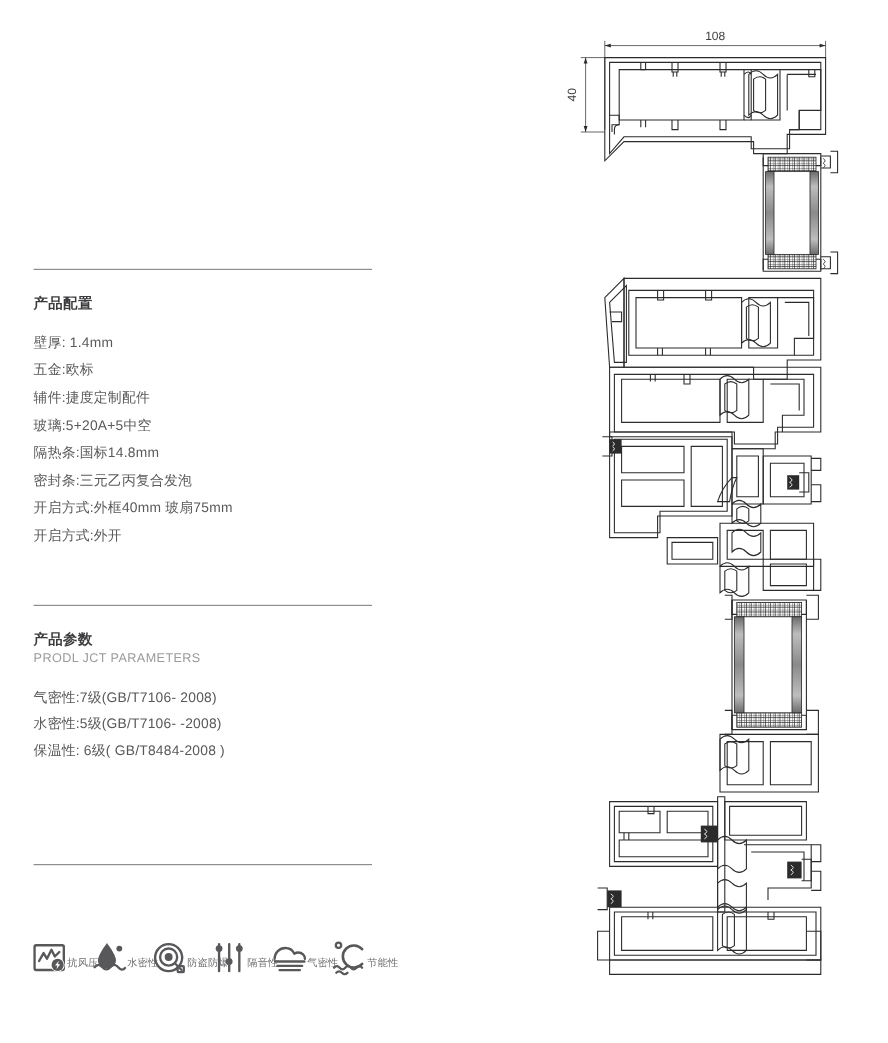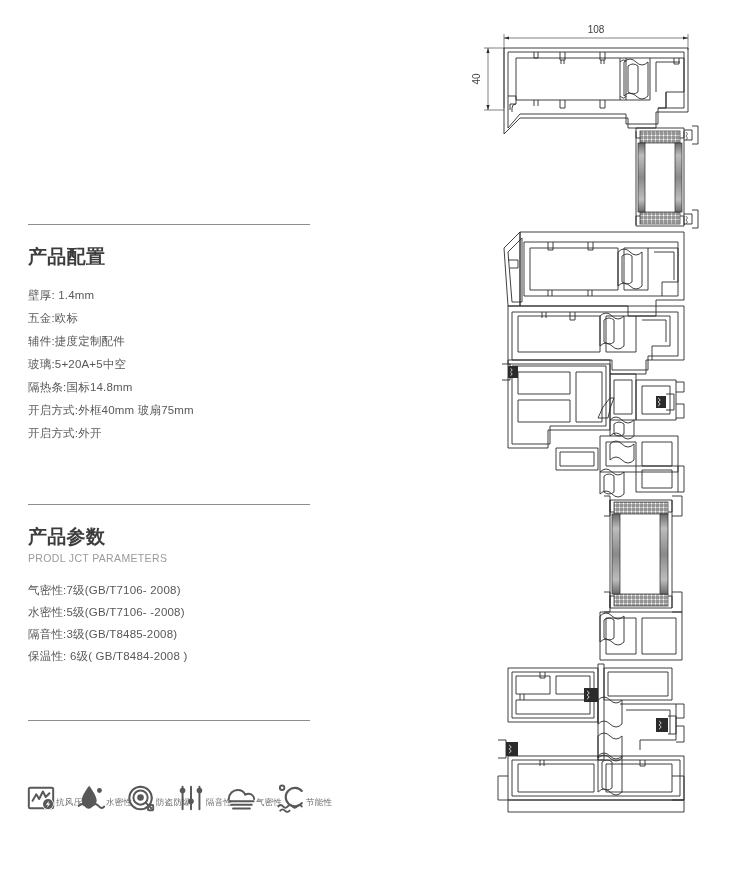--- a/index.html
+++ b/index.html
@@ -34,21 +34,21 @@
   }
   #divider-top    { top: 224px; }
   #divider-middle { top: 504px; }
   #divider-bottom { top: 720px; }
 
   .section { position: absolute; left: 28px; width: 300px; }
   #section-configuration { top: 246px; }
   #section-parameters    { top: 526px; }
 
   .section-title-cn {
-    font-size: 19px;
+    font-size: 12px;
     font-weight: bold;
     color: #3c3c3e;
     letter-spacing: 0.3px;
     margin: 0 0 3px 0;
     line-height: 1.2;
   }
   .section-title-en {
     font-size: 10.5px;
     font-weight: normal;
     color: #9a9a9c;
@@ -129,34 +129,34 @@
   <div class="divider" id="divider-top"></div>
 
   <div class="section" id="section-configuration">
     <h2 class="section-title-cn">产品配置</h2>
     <ul class="spec-list">
       <li>壁厚: 1.4mm</li>
       <li>五金:欧标</li>
       <li>辅件:捷度定制配件</li>
       <li>玻璃:5+20A+5中空</li>
       <li>隔热条:国标14.8mm</li>
+      <li>密封条:三元乙丙复合发泡</li>
       <li>开启方式:外框40mm 玻扇75mm</li>
       <li>开启方式:外开</li>
     </ul>
   </div>
 
   <div class="divider" id="divider-middle"></div>
 
   <div class="section" id="section-parameters">
     <h2 class="section-title-cn">产品参数</h2>
     <p class="section-title-en">PRODL JCT PARAMETERS</p>
     <ul class="spec-list">
       <li>气密性:7级(GB/T7106- 2008)</li>
       <li>水密性:5级(GB/T7106- -2008)</li>
-      <li>隔音性:3级(GB/T8485-2008)</li>
       <li>保温性: 6级( GB/T8484-2008 )</li>
     </ul>
   </div>
 
   <div class="divider" id="divider-bottom"></div>
 
   <div id="feature-row">
 
     <div class="feature">
       <span class="feature-icon">

